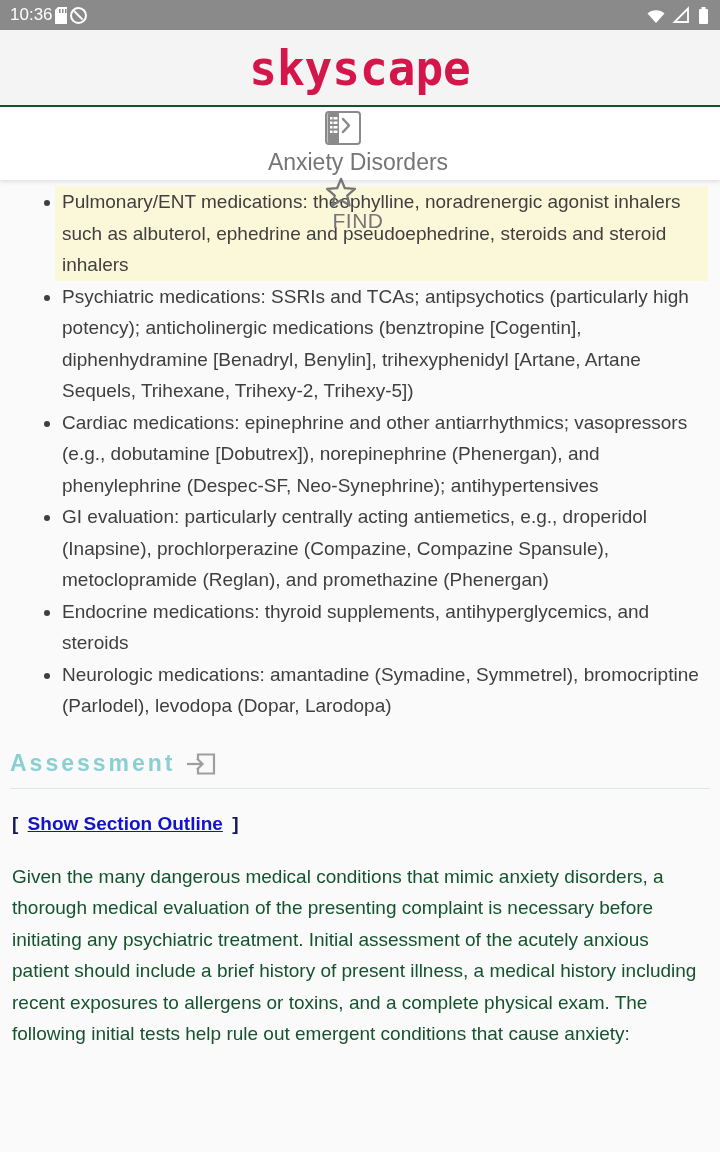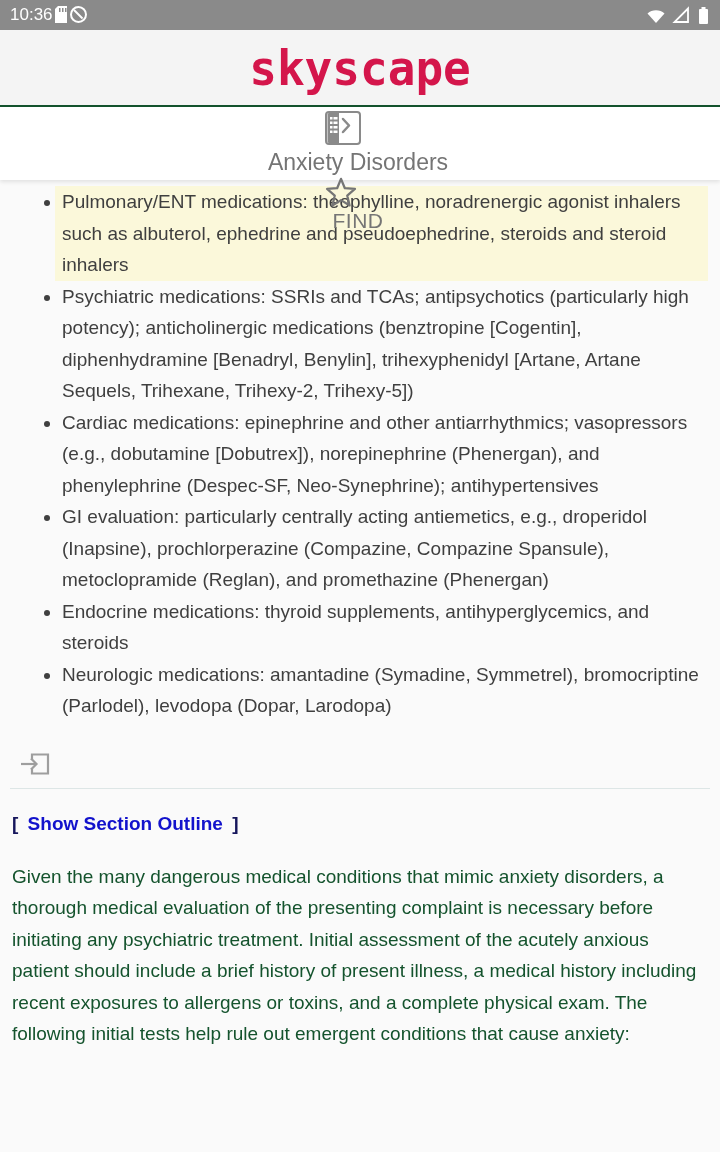--- a/index.html
+++ b/index.html
@@ -2,21 +2,21 @@
 <html><head>
 <meta charset="utf-8">
 <style>
   * { margin:0; padding:0; box-sizing:border-box; }
   html,body { width:720px; height:1152px; background:#fafafa; overflow:hidden;
     font-family:"Liberation Sans", sans-serif; }
 
   
   .status-bar { height:30px; background:#8a8a8a; color:#fff; display:flex;
     align-items:center; padding:0 10px; font-size:17px; }
-  .status-left { display:flex; align-items:flex-start; }
+  .status-left { display:flex; align-items:flex-end; }
   .status-right { margin-left:auto; display:flex; align-items:center; gap:6px; }
   .status-bar svg { display:block; }
 
   
   .logo-band { height:77px; background:#f4f4f4; display:flex; align-items:center;
     justify-content:center; border-bottom:2px solid #14532d; }
   .logo-text { font-family:"DejaVu Sans Mono", monospace; font-weight:bold;
     font-size:46px; color:#d4164b; letter-spacing:0px; transform:scaleY(1.05); }
 
   
@@ -36,21 +36,21 @@
 
   .section-heading { margin:27px 0 0 10px; display:flex; align-items:center; }
   .section-heading .heading-text { font-size:23px; font-weight:bold; color:#8ccfd3;
     letter-spacing:3px; }
   .section-heading .enter-icon { margin-left:8px; display:flex; }
   .section-rule { border:none; border-top:1px solid #dcе7e8; border-top:1px solid #dde6e6;
     margin:9px 10px 0 10px; }
 
   .outline-line { margin:24px 0 0 12px; font-size:19px; font-weight:bold; }
   .bracket { color:#16165c; }
-  .outline-link { color:#1212cc; margin:0 4px; cursor:pointer; }
+  .outline-link { color:#1212cc; text-decoration:underline; margin:0 4px; cursor:pointer; }
 
   .body-paragraph { margin:26px 12px 0 12px; font-size:19px; line-height:31.5px;
     color:#14532d; }
 
   .fab { position:absolute; right:14px; bottom:12px; width:46px; height:46px;
     border-radius:50%; background:#f7dfe4; border:3px solid #d5466b;
     display:flex; align-items:center; justify-content:center; }
 
   
   .nav-bar { height:57px; background:#000; display:flex; align-items:center;
@@ -133,20 +133,21 @@
   <ul class="bullet-list">
     <li class="highlighted">Pulmonary/ENT medications: theophylline, noradrenergic agonist inhalers such as albuterol, ephedrine and pseudoephedrine, steroids and steroid inhalers</li>
     <li>Psychiatric medications: SSRIs and TCAs; antipsychotics (particularly high potency); anticholinergic medications (benztropine [Cogentin], diphenhydramine [Benadryl, Benylin], trihexyphenidyl [Artane, Artane Sequels, Trihexane, Trihexy-2, Trihexy-5])</li>
     <li>Cardiac medications: epinephrine and other antiarrhythmics; vasopressors (e.g., dobutamine [Dobutrex]), norepinephrine (Phenergan), and phenylephrine (Despec-SF, Neo-Synephrine); antihypertensives</li>
     <li>GI evaluation: particularly centrally acting antiemetics, e.g., droperidol (Inapsine), prochlorperazine (Compazine, Compazine Spansule), metoclopramide (Reglan), and promethazine (Phenergan)</li>
     <li>Endocrine medications: thyroid supplements, antihyperglycemics, and steroids</li>
     <li>Neurologic medications: amantadine (Symadine, Symmetrel), bromocriptine (Parlodel), levodopa (Dopar, Larodopa)</li>
   </ul>
 
   <div class="section-heading">
+    <span class="heading-text">Assessment</span>
     <span class="enter-icon">
       <svg width="34" height="30" viewBox="0 0 34 30">
         <path d="M14 11 V5.5 H30 V24.5 H14 V19" fill="none" stroke="#9e9e9e" stroke-width="2.2"></path>
         <line x1="3" y1="15" x2="18" y2="15" stroke="#9e9e9e" stroke-width="2.2"></line>
         <path d="M13 9.5 L18.5 15 L13 20.5" fill="none" stroke="#9e9e9e" stroke-width="2.2"></path>
       </svg>
     </span>
   </div>
   <hr class="section-rule">
 

